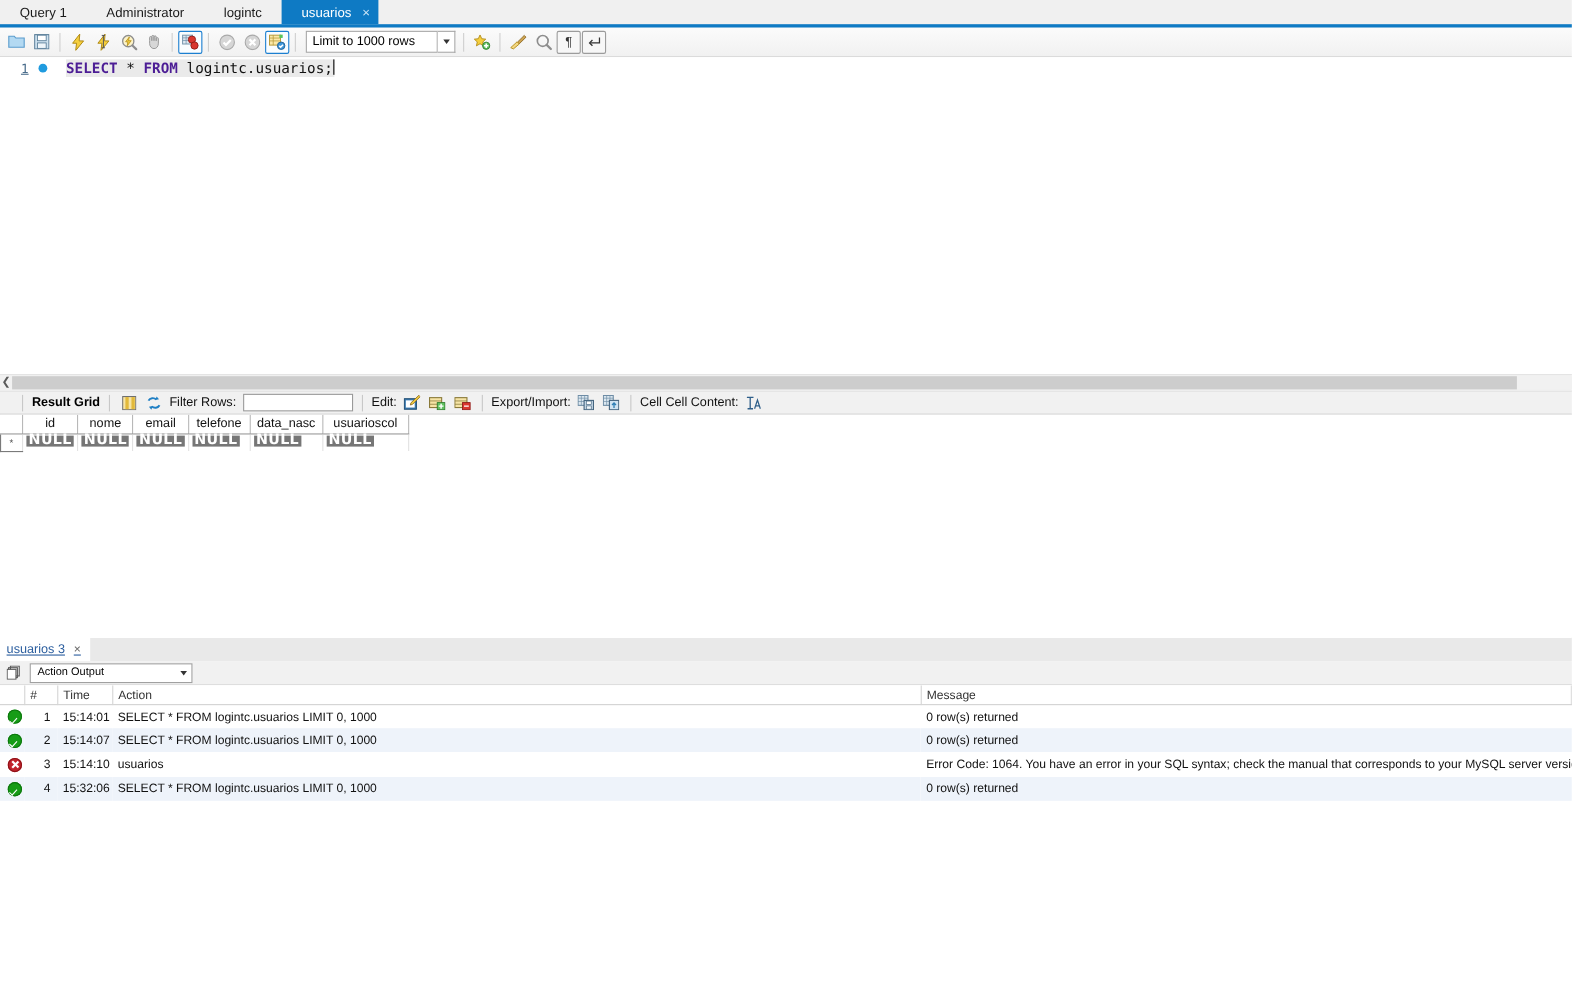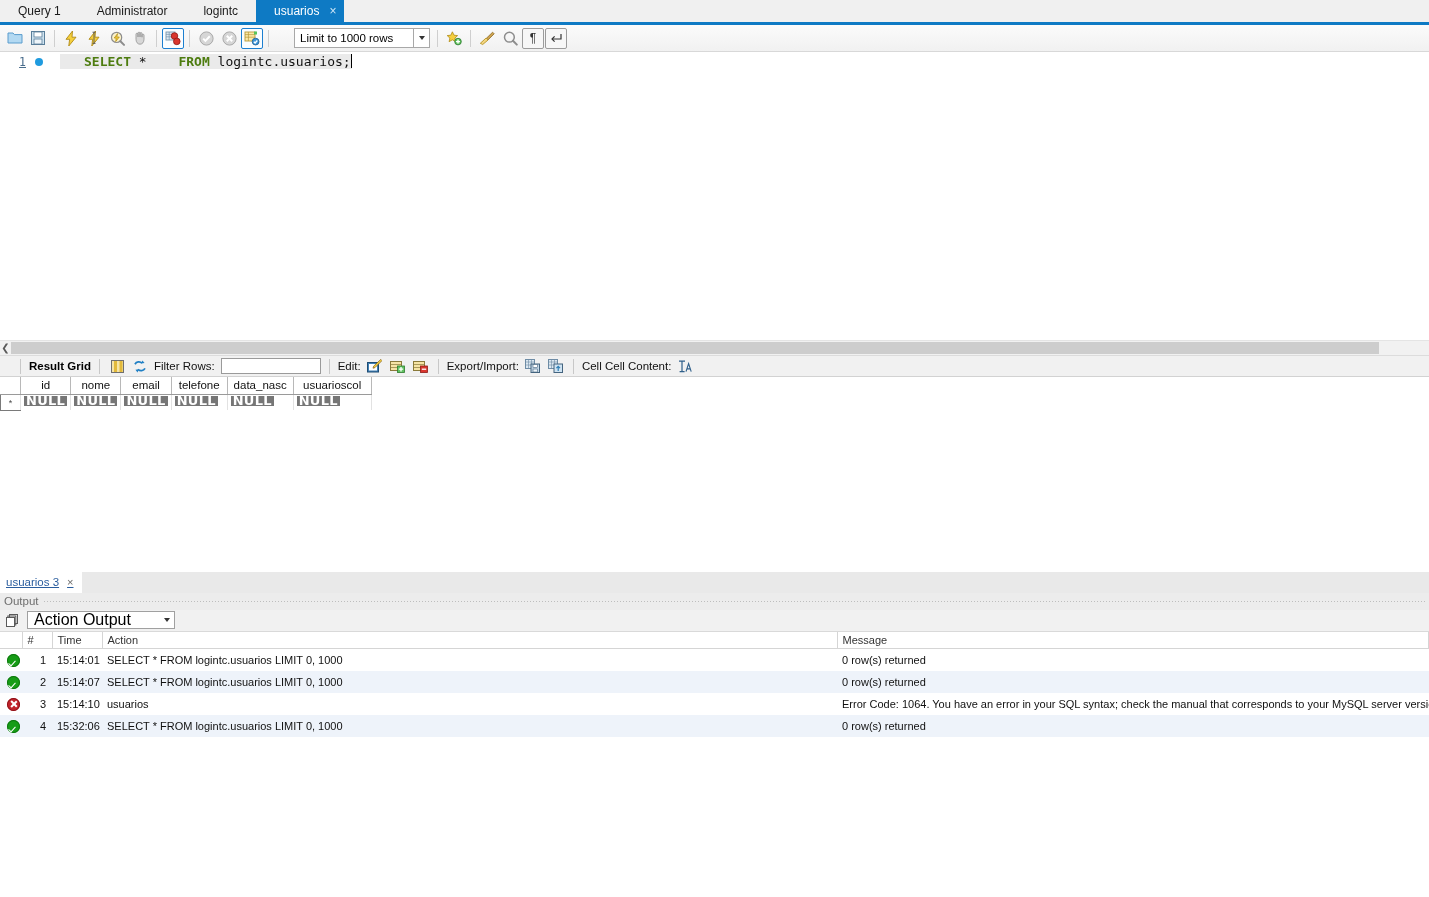--- a/index.html
+++ b/index.html
@@ -60,21 +60,21 @@
     border-radius: 2px;
     cursor: default;
   }
   .tbtn.framed { border-color: #1c7fd0; background: #fafdff; }
   .tbsep { width: 1px; height: 17px; background: #cfcfcf; margin: 0 4px; }
   .limitbox {
     height: 20px; width: 120px;
     border: 1px solid #a8a8a8; background: #ffffff;
     display: flex; align-items: center;
     padding-left: 5px; font-size: 11.5px;
-    margin-left: 20px;
+    margin-left: 4px;
   }
   .limitdrop {
     width: 16px; height: 20px; margin-right: 2px;
     display: flex; align-items: center; justify-content: center;
     background: #ffffff; border: 1px solid #a8a8a8; border-left: none;
     margin-left: -1px;
   }
   .caret-dn { width: 0; height: 0; border-left: 3.5px solid transparent; border-right: 3.5px solid transparent; border-top: 4px solid #333; }
 
   
@@ -100,21 +100,21 @@
     background: #1f9bdf;
   }
   .codeline {
     position: absolute; left: 60px; top: 2px;
     font-family: "DejaVu Sans Mono", monospace;
     font-size: 13px;
     white-space: pre;
     background: #eaeaea;
     letter-spacing: 0px;
   }
-  .kw { color: #4d7c0f; font-weight: bold; padding-left: 24px; }
+  .kw { color: #4c1d95; font-weight: bold; }
   .plain { color: #111; }
   .caret-txt {
     display: inline-block; width: 1px; height: 14px;
     background: #000; vertical-align: -2px; margin-left: 0px;
   }
 
   
   .hsplit {
     flex: 0 0 15px;
     background: #f1f1f1;
@@ -244,21 +244,21 @@
     display: flex; align-items: center;
     padding-left: 4px;
     gap: 6px;
     border-bottom: 1px solid #d9d9d9;
   }
   .selbox {
     width: 148px; height: 18px;
     background: #ffffff; border: 1px solid #a0a0a0;
     display: flex; align-items: center; justify-content: space-between;
     padding: 0 4px 0 6px;
-    font-size: 16px;
+    font-size: 10px;
   }
 
   .outputgrid { flex: 1 1 auto; overflow: hidden; background: #ffffff; }
   table.ogrid { width: 100%; border-collapse: collapse; font-size: 11px; table-layout: fixed; }
   table.ogrid th {
     font-weight: normal; color: #333; text-align: left;
     height: 17px; background: #ffffff;
     border-bottom: 1px solid #d5d5d5;
     border-right: 1px solid #d5d5d5;
     padding-left: 5px;
@@ -586,24 +586,20 @@
     </table>
   </div>
 
   <div class="bottomtabs">
     <div class="btab">
       <span>usuarios 3</span>
       <span class="closex">×</span>
     </div>
   </div>
 
-  <div class="outputhdr">
-    <span>Output</span>
-    <span class="dotline"></span>
-  </div>
 
   <div class="outputbar">
     <div style="width:17px;display:flex;align-items:center;justify-content:center;">
       <svg width="13" height="13" viewBox="0 0 13 13">
         <rect x="3.5" y="0.5" width="8" height="9" fill="none" stroke="#5a5a5a"></rect>
         <rect x="1.8" y="2" width="8" height="9" fill="none" stroke="#5a5a5a"></rect>
         <rect x="0.5" y="3.5" width="8" height="9" fill="#ffffff" stroke="#5a5a5a"></rect>
       </svg>
     </div>
     <div class="selbox">

